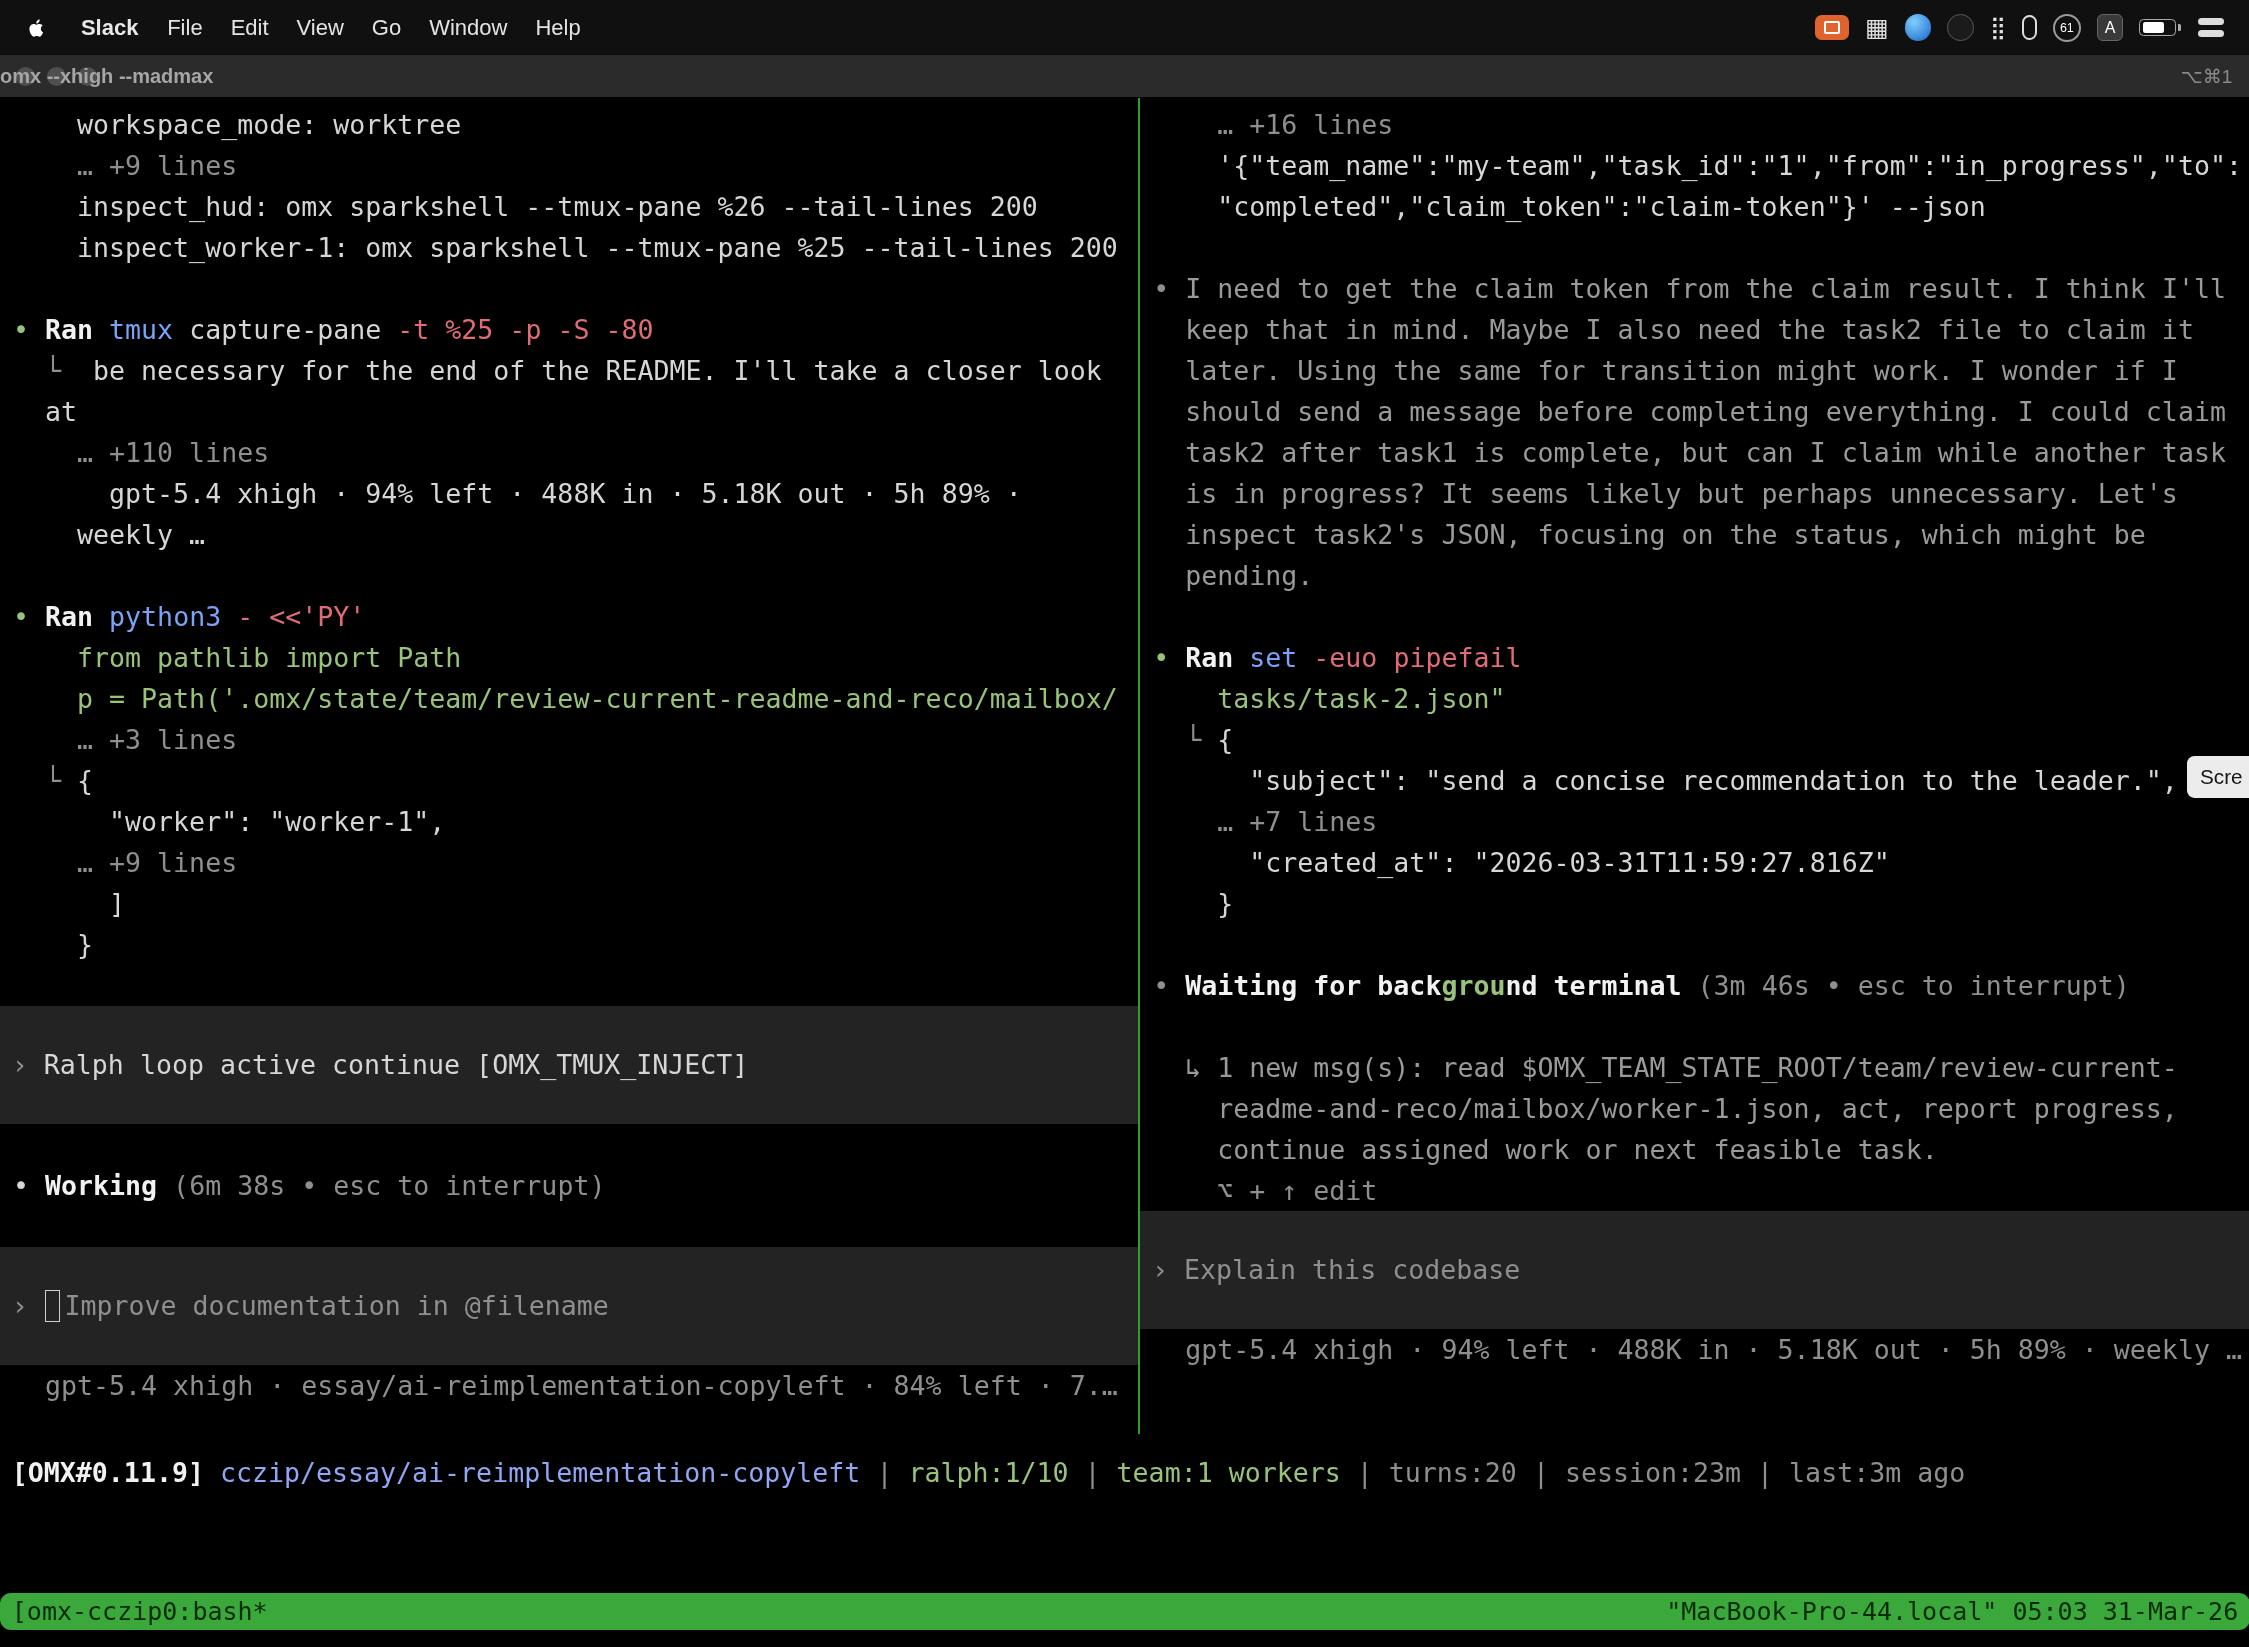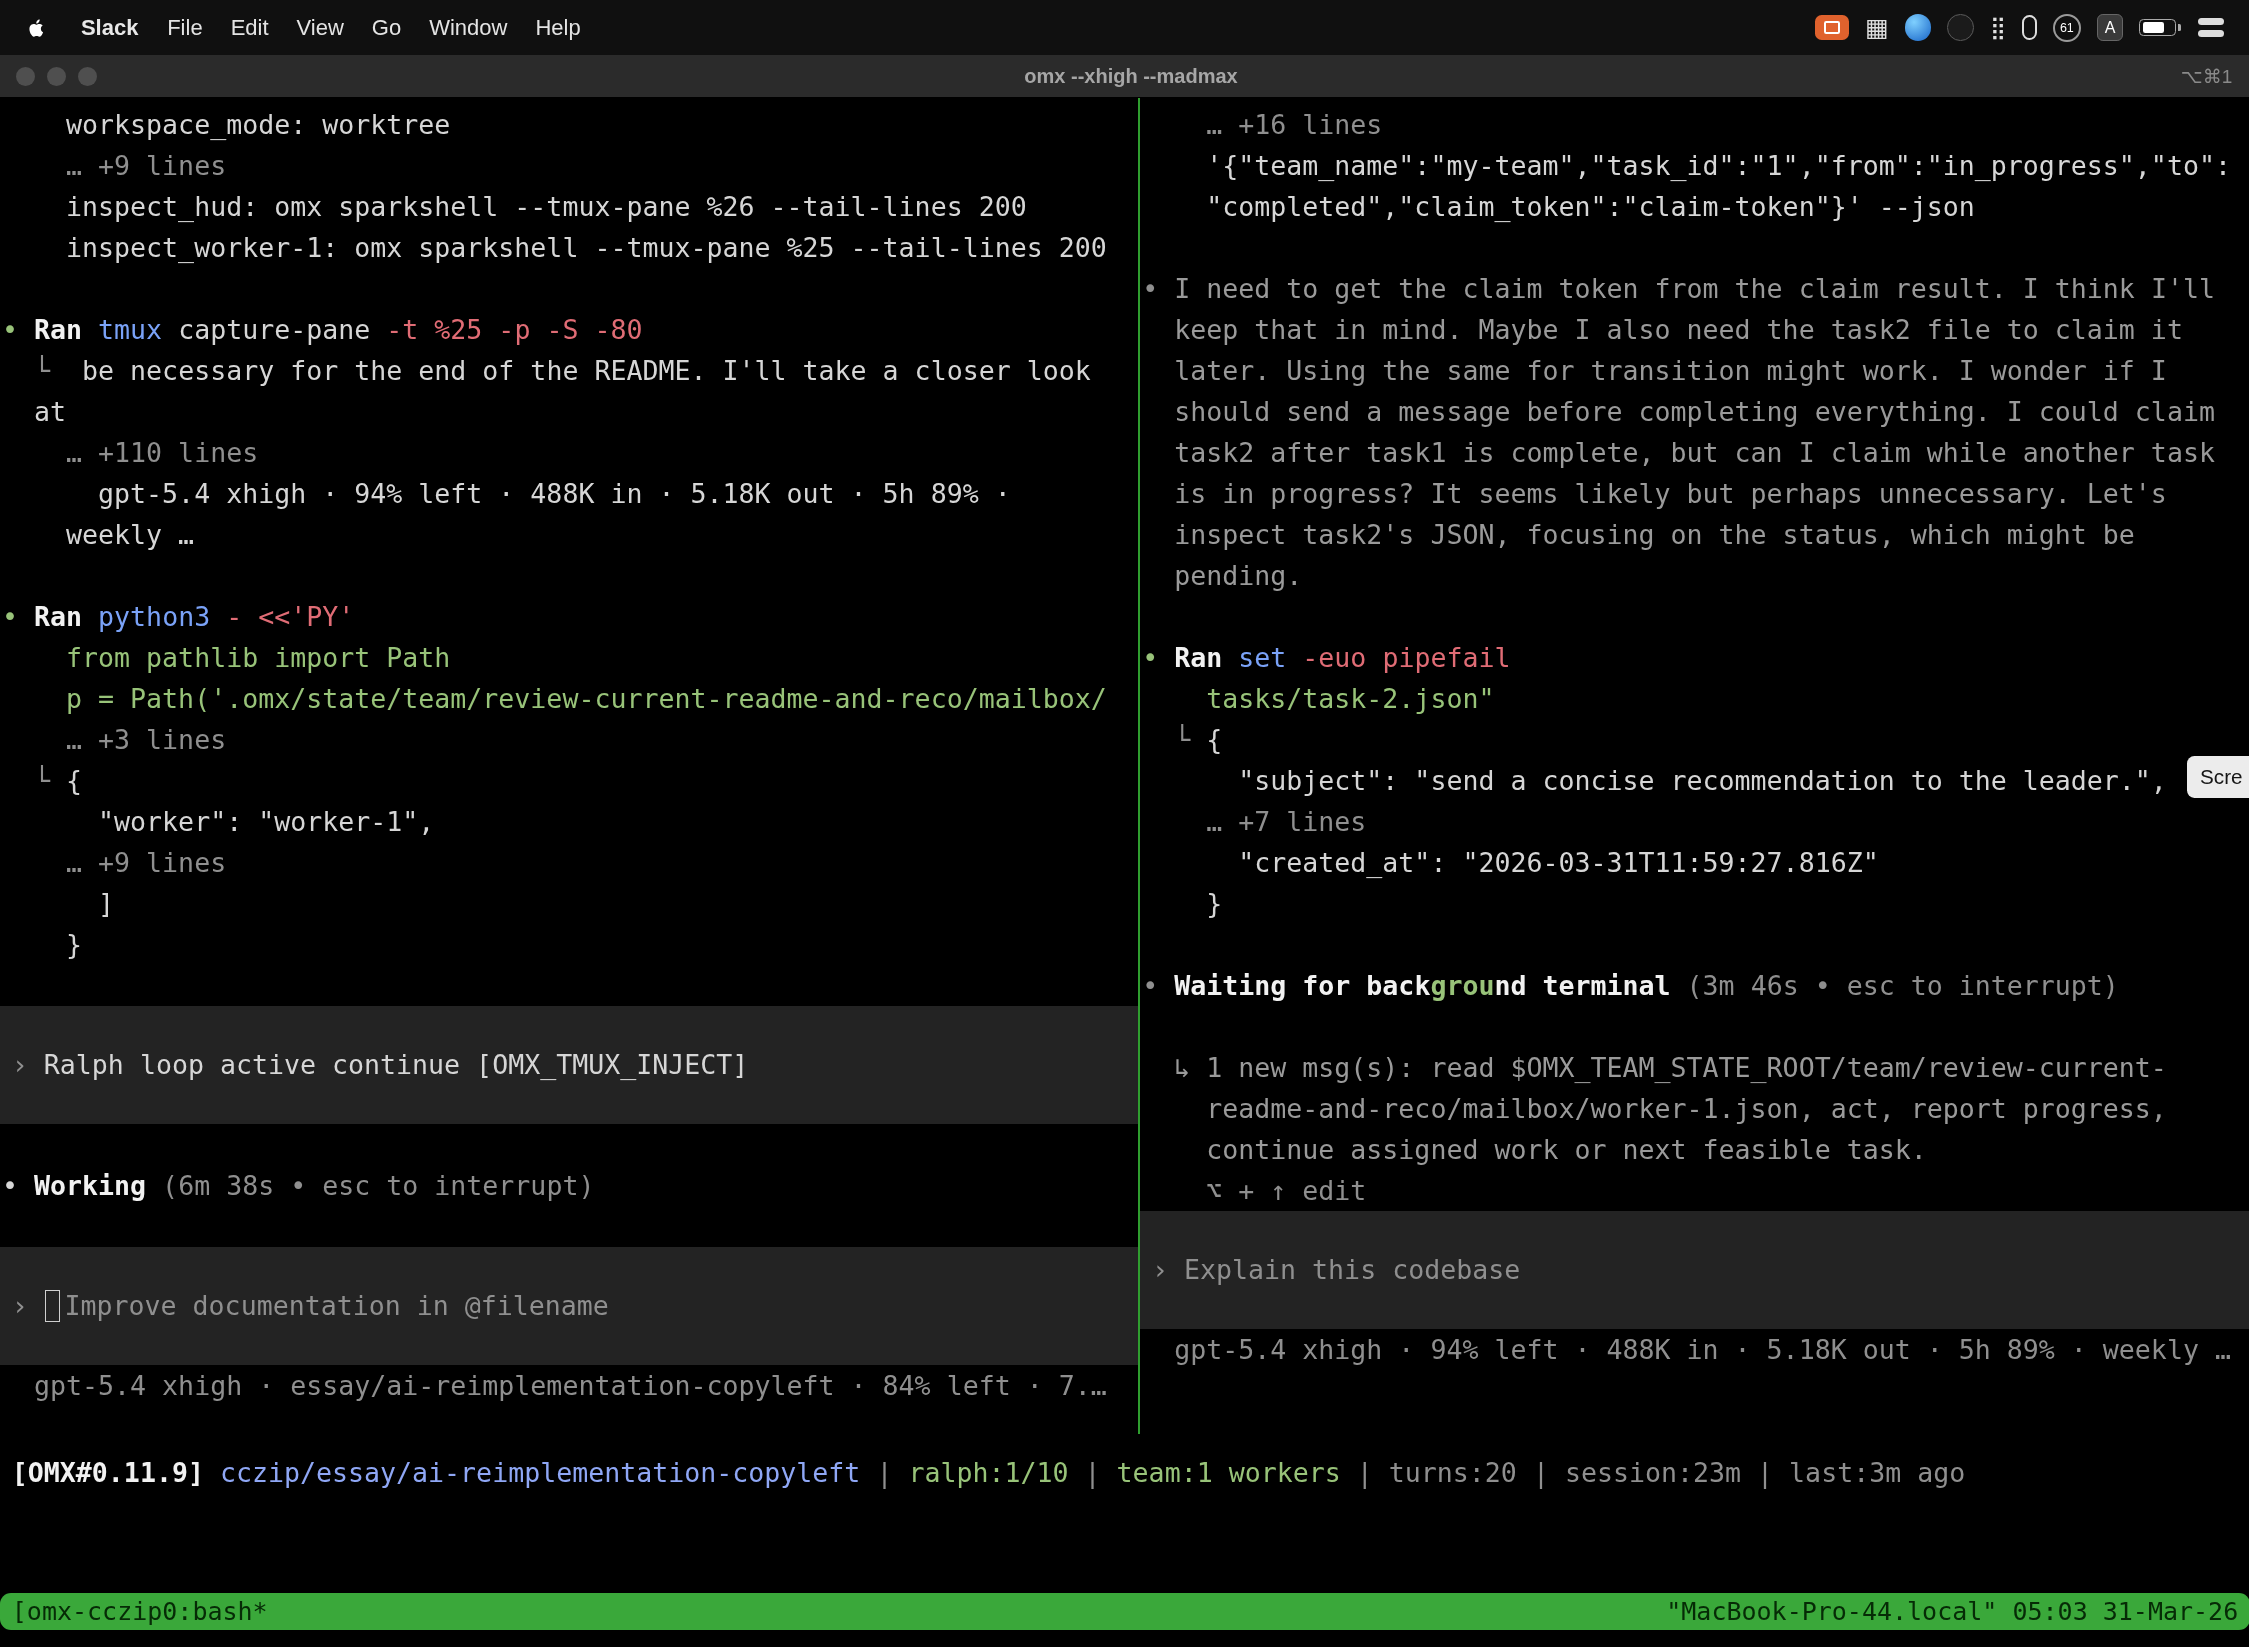--- a/index.html
+++ b/index.html
@@ -27,31 +27,31 @@
   .icon-battery::before { content:""; position:absolute; left:2.2px; top:2.2px; bottom:2.2px; width:60%; background:#fff; border-radius:2.2px; }
   .icon-battery::after { content:""; position:absolute; right:-5.9px; top:4.4px; width:3px; height:7.4px; background:#aaa; border-radius:0 1.5px 1.5px 0; }
   .icon-control { width:26.6px; height:19px; position:relative; }
   .icon-control::before, .icon-control::after { content:""; position:absolute; left:0; right:0; height:6.6px; border-radius:3.7px; background:#ddd; }
   .icon-control::before { top:0; } .icon-control::after { bottom:0; }
 
   
   .title-bar { height:43px; background:#2b2b2b; border-bottom:0.7px solid #000; display:flex; align-items:center; position:relative; flex:0 0 auto; }
   .traffic { display:flex; align-items:center; margin-left:16px; }
   .tl { width:19px; height:19px; border-radius:50%; background:#4f4f4f; margin-right:11.8px; }
-  .win-title { position:absolute; left:12px; right:0; text-align:center; color:#a6a6a6; font-size:20px; font-weight:bold; }
+  .win-title { position:absolute; left:0; right:0; text-align:left; color:#a6a6a6; font-size:20px; font-weight:bold; }
   .win-shortcut { position:absolute; right:17.7px; color:#8a8a8a; font-size:19px; }
 
   
   .panes { display:flex; height:1336px; flex:0 0 auto; background:#000; }
   .pane { padding-top:5.9px; overflow:hidden; }
   .pane-left { width:1138px; flex:0 0 auto; }
   .pane-divider { width:2.2px; background:#2f9e2f; flex:0 0 auto; }
   .pane-right { flex:1; }
   .tline, .pbar, .status-line, .tmux-bar { font-family:"DejaVu Sans Mono", monospace; white-space:pre; }
-  .tline { height:41px; line-height:41px; font-size:26.6px; padding-left:2px; overflow:hidden; }
+  .tline { height:41px; line-height:41px; font-size:26.6px; padding-left:13px; overflow:hidden; }
   .pbar { height:118px; display:flex; align-items:center; background:#232323; font-size:26.6px; padding-left:11.8px; }
   .c-w { color:#d6d6d6; }
   .c-b { color:#f2f2f2; font-weight:bold; }
   .c-d { color:#8f8f8f; }
   .c-g { color:#98c379; }
   .c-gb { color:#98c379; font-weight:bold; }
   .c-bl { color:#7aa2f7; }
   .c-r { color:#e06c75; }
   .c-i { color:#9a9a9a; }
   .c-sb { color:#8fa7f5; }

